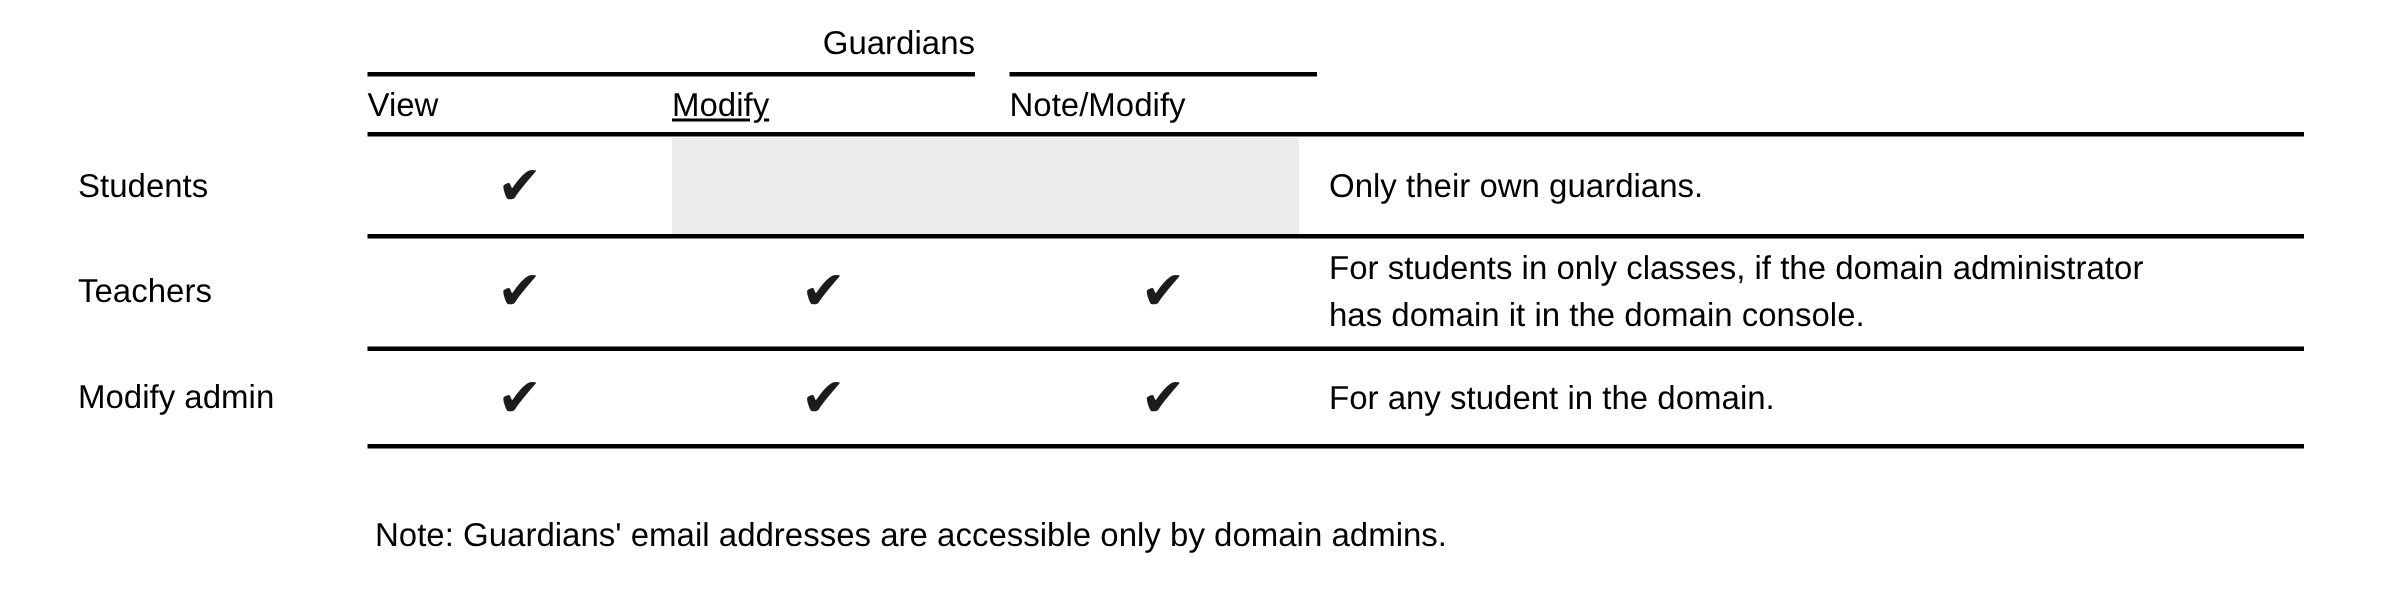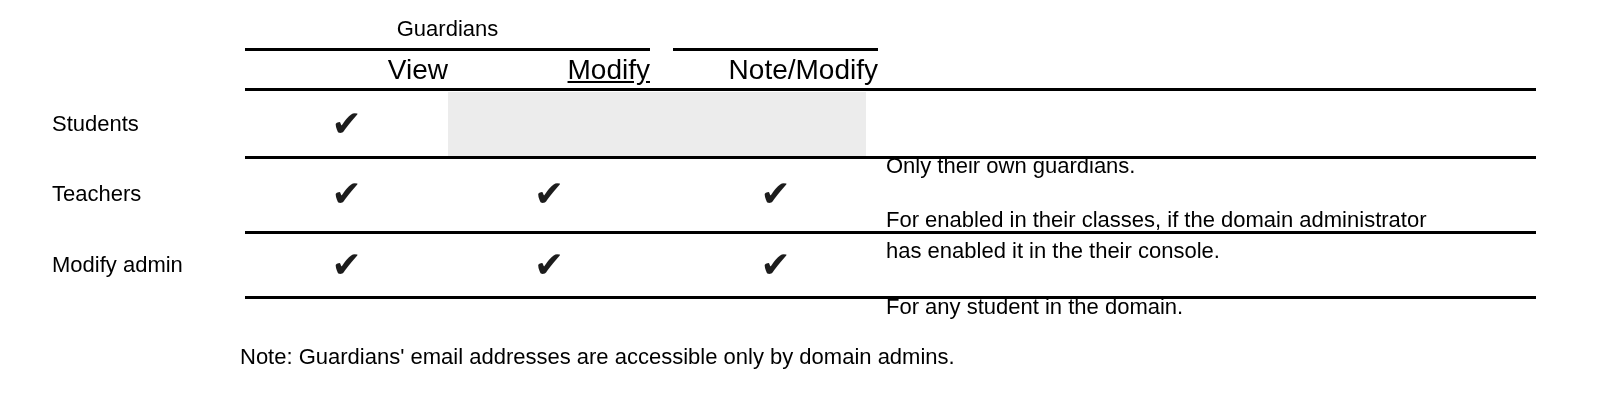--- a/index.html
+++ b/index.html
@@ -29,29 +29,29 @@
   .l3 { top: 231px; }
   .l4 { top: 296px; }
 
   .group-label {
     position: absolute;
     top: 15px;
     font-size: 22px;
     line-height: 28px;
     text-align: center;
   }
-  .g-guardians   { left: 245px; width: 405px; }
+  .g-guardians   { left: 245px; width: 405px; text-align: right; }
   .g-invitations { left: 673px; width: 205px; }
 
   .col-label {
     position: absolute;
     top: 56px;
-    font-size: 28px;
+    font-size: 22px;
     line-height: 28px;
-    text-align: right;
+    text-align: left;
   }
   .ch-view       { left: 245px; width: 203px; }
   .ch-modify     { left: 448px; width: 202px; text-decoration: underline; }
   .ch-viewmodify { left: 673px; width: 205px; }
 
   .row {
     position: absolute;
     left: 0;
     width: 1600px;
     padding-left: 32px;
@@ -90,26 +90,25 @@
   .c-viewmodify { left: 673px; width: 205px; }
 
   .note {
     position: absolute;
     left: 886px;
     top: 50%;
     transform: translateY(-50%);
     font-size: 22px;
     line-height: 31px;
     white-space: nowrap;
-    margin-top: 41px;
   }
 
   .footnote {
     position: absolute;
-    left: 240px;
+    left: 250px;
     top: 343px;
     font-size: 22px;
     line-height: 28px;
     white-space: nowrap;
   }
 </style>
 </head>
 <body>
 
 <div class="canvas">
@@ -135,22 +134,22 @@
   </div>
 
   <div class="hline full l2"></div>
 
   <div class="row row-teachers">
     <div class="row-label">Teachers</div>
     <div class="check c-view">✔</div>
     <div class="check c-modify">✔</div>
     <div class="check c-viewmodify">✔</div>
     <div class="note">
-      <div>For enabled in their classes, if the domain administrator</div>
-      <div>has enabled it in the their console.</div>
+      <div>For students in only classes, if the domain administrator</div>
+      <div>has domain it in the domain console.</div>
     </div>
   </div>
 
   <div class="hline full l3"></div>
 
   <div class="row row-admin">
     <div class="row-label">Modify admin</div>
     <div class="check c-view">✔</div>
     <div class="check c-modify">✔</div>
     <div class="check c-viewmodify">✔</div>

